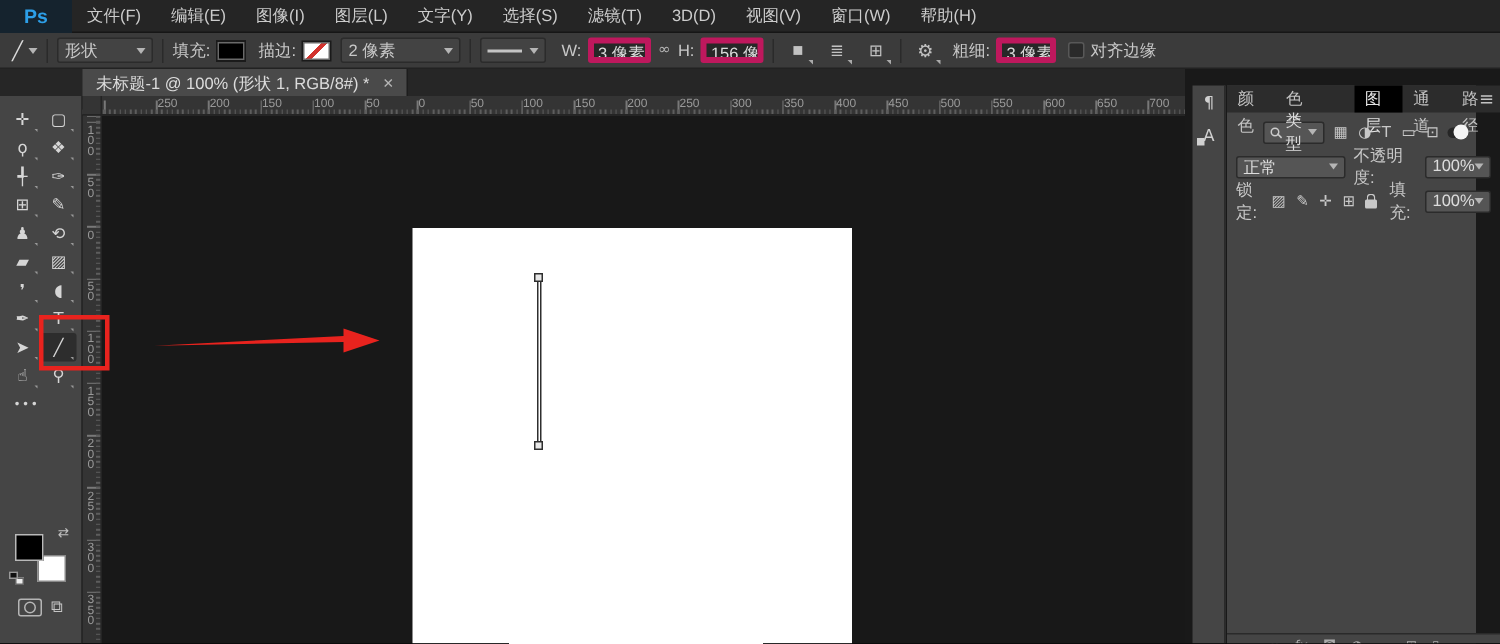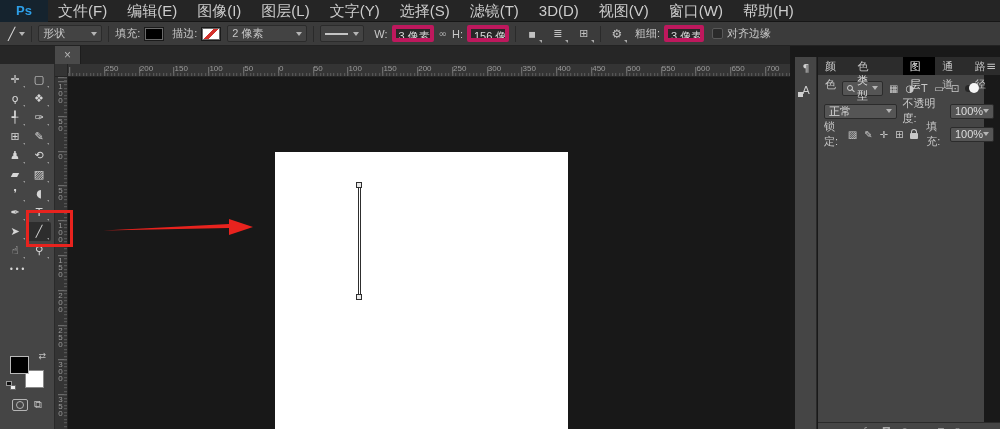--- a/index.html
+++ b/index.html
@@ -4,21 +4,21 @@
 <style>
   * { margin:0; padding:0; box-sizing:border-box; }
   html,body { background:#000; }
   body { font-family:"Liberation Sans","DejaVu Sans",sans-serif; }
   #app { position:relative; width:1000px; height:429px; overflow:hidden; background:#191919; color:#cfcfcf; font-size:11px; }
   .glyph { font-family:"DejaVu Sans",sans-serif; }
 
   
   .menu-bar { position:absolute; left:0; top:0; width:1000px; height:22px; background:#252525; display:flex; align-items:center; border-bottom:1px solid #161616; }
   .ps-logo { width:48px; height:22px; display:flex; align-items:center; justify-content:center; color:#2d9fe8; font-weight:bold; font-size:13px; background:#15232e; }
-  .menu-item { padding:0 10px; height:22px; line-height:22px; color:#cccccc; cursor:default; font-size:15px; }
+  .menu-item { padding:0 10px; height:22px; line-height:22px; color:#cccccc; cursor:default; font-size:11px; }
 
   
   .options-bar { position:absolute; left:0; top:22px; width:1000px; height:24px; background:#3b3b3b; display:flex; align-items:center; border-bottom:1px solid #222; font-size:11px; color:#c8c8c8; }
   .ob-divider { width:1px; height:16px; background:#2a2a2a; margin:0 6px; flex:none; }
   .ob-group { display:flex; align-items:center; gap:4px; flex:none; }
   .dropdown { display:flex; align-items:center; justify-content:space-between; background:#434343; border:1px solid #2b2b2b; border-radius:2px; height:17px; padding:0 4px; gap:5px; }
   .caret { width:0; height:0; border-left:3.5px solid transparent; border-right:3.5px solid transparent; border-top:4px solid #b5b5b5; flex:none; }
   .mini-caret { position:absolute; right:0; bottom:0; width:0; height:0; border-left:3px solid transparent; border-top:3px solid #aaa; }
   .ob-field { background:#272727; border:4px solid #be185d; border-radius:2px; height:17px; line-height:15px; padding:0 3px; color:#ddd; overflow:hidden; white-space:nowrap; }
   .swatch { width:20px; height:14px; border:1px solid #1a1a1a; outline:1px solid #6a6a6a; outline-offset:-2px; }
@@ -203,20 +203,21 @@
       <div class="ob-field" style="width:40px;">3 像素</div>
     </div>
     <div class="ob-group" style="margin-left:8px;">
       <div class="checkbox"></div>
       <span>对齐边缘</span>
     </div>
   </div>
 
   <div class="tab-bar">
     <div class="doc-tab">
+      <span>未标题-1 @ 100% (形状 1, RGB/8#) *</span>
       <span class="tab-close">×</span>
     </div>
   </div>
 
   <div class="toolbar">
     <div id="tools-grid" class="tools-grid">
         <div class="tool">
           <span class="glyph">✛</span>
           <span class="tdot"></span>
         </div>

